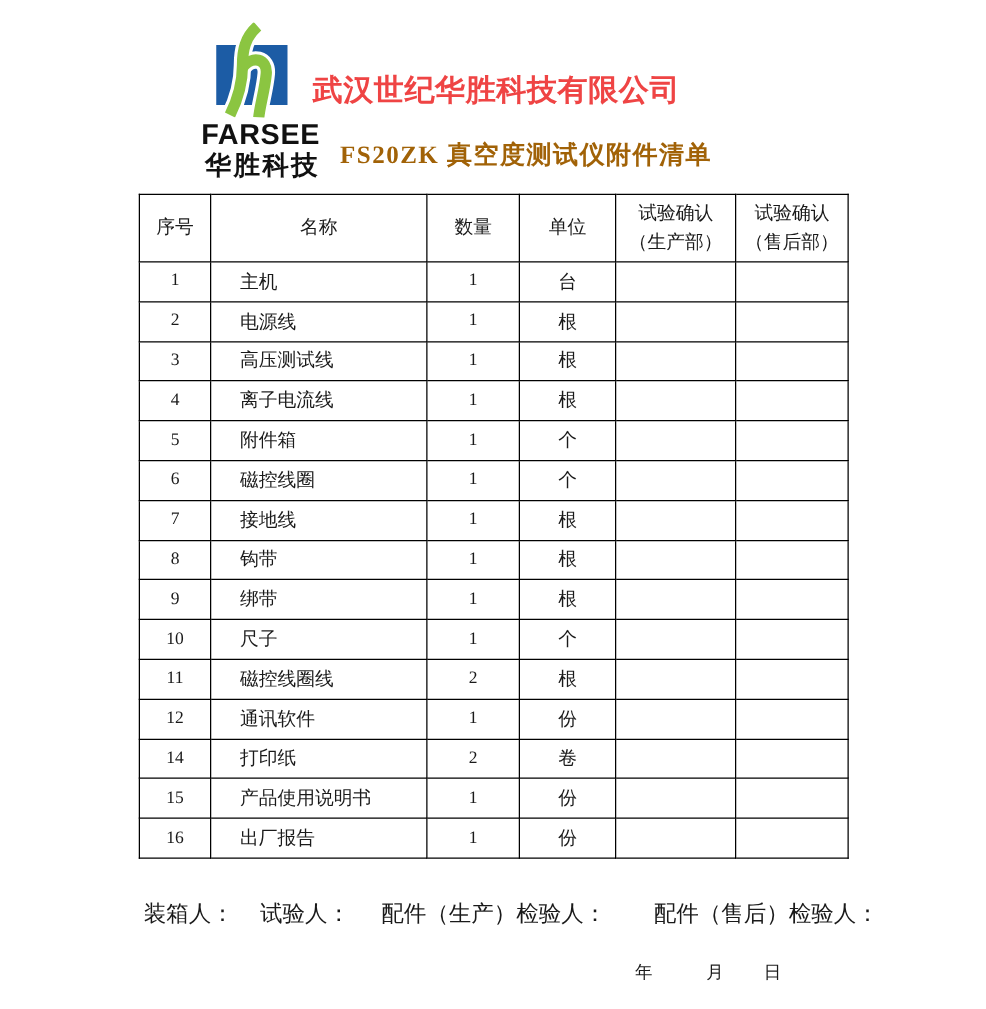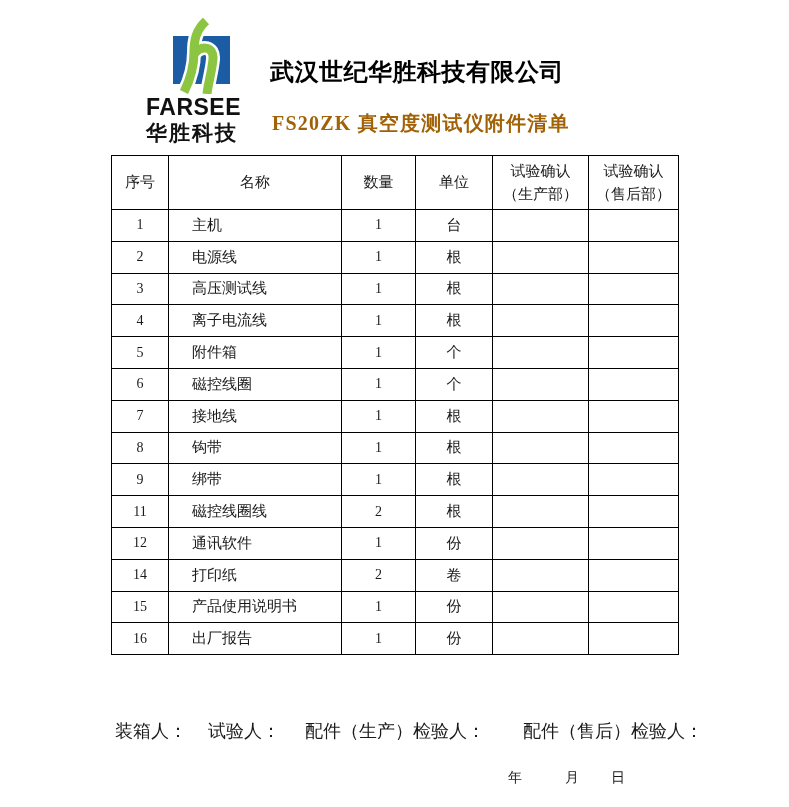--- a/index.html
+++ b/index.html
@@ -3,34 +3,34 @@
 <meta charset="utf-8">
 <style>
   html,body{margin:0;padding:0;}
   body{
     width:789px;height:807px;background:#ffffff;position:relative;overflow:hidden;
     font-family:"Liberation Serif","DejaVu Serif",serif;color:#1a1a1a;
   }
   .abs{position:absolute;white-space:nowrap;}
 
   
-  .logo{position:absolute;left:146px;top:18px;width:110px;text-align:left;}
+  .logo{position:absolute;left:146px;top:18px;width:110px;text-align:right;}
   .logo-mark{display:block;margin:0 auto;}
   .logo-en{
     font-family:"Liberation Sans","DejaVu Sans",sans-serif;
     font-weight:bold;font-size:23px;letter-spacing:.5px;color:#111;line-height:1;margin-top:2px;
   }
   .logo-cn{
     font-family:"Liberation Sans","DejaVu Sans",sans-serif;
     font-weight:bold;font-size:21px;letter-spacing:2px;color:#111;line-height:1;margin-top:3px;
   }
   .company{
-    left:270px;top:56px;
+    left:250px;top:56px;
     font-family:"Liberation Sans","DejaVu Sans",sans-serif;
-    font-weight:bold;font-size:24px;letter-spacing:.5px;color:#000000;
+    font-weight:bold;font-size:24px;letter-spacing:.5px;color:#ef4444;
   }
   .doc-title{
     left:272px;top:110px;
     font-weight:bold;font-size:20px;letter-spacing:1.2px;color:#a16207;
   }
 
   
   table.list{
     position:absolute;left:111px;top:155px;width:567px;
     border-collapse:collapse;table-layout:fixed;
@@ -164,20 +164,28 @@
         </tr>
       <tr>
           <td class="num">9</td>
           <td class="name">绑带</td>
           <td class="num">1</td>
           <td>根</td>
           <td></td>
           <td></td>
         </tr>
       <tr>
+          <td class="num">10</td>
+          <td class="name">尺子</td>
+          <td class="num">1</td>
+          <td>个</td>
+          <td></td>
+          <td></td>
+        </tr>
+      <tr>
           <td class="num">11</td>
           <td class="name">磁控线圈线</td>
           <td class="num">2</td>
           <td>根</td>
           <td></td>
           <td></td>
         </tr>
       <tr>
           <td class="num">12</td>
           <td class="name">通讯软件</td>

